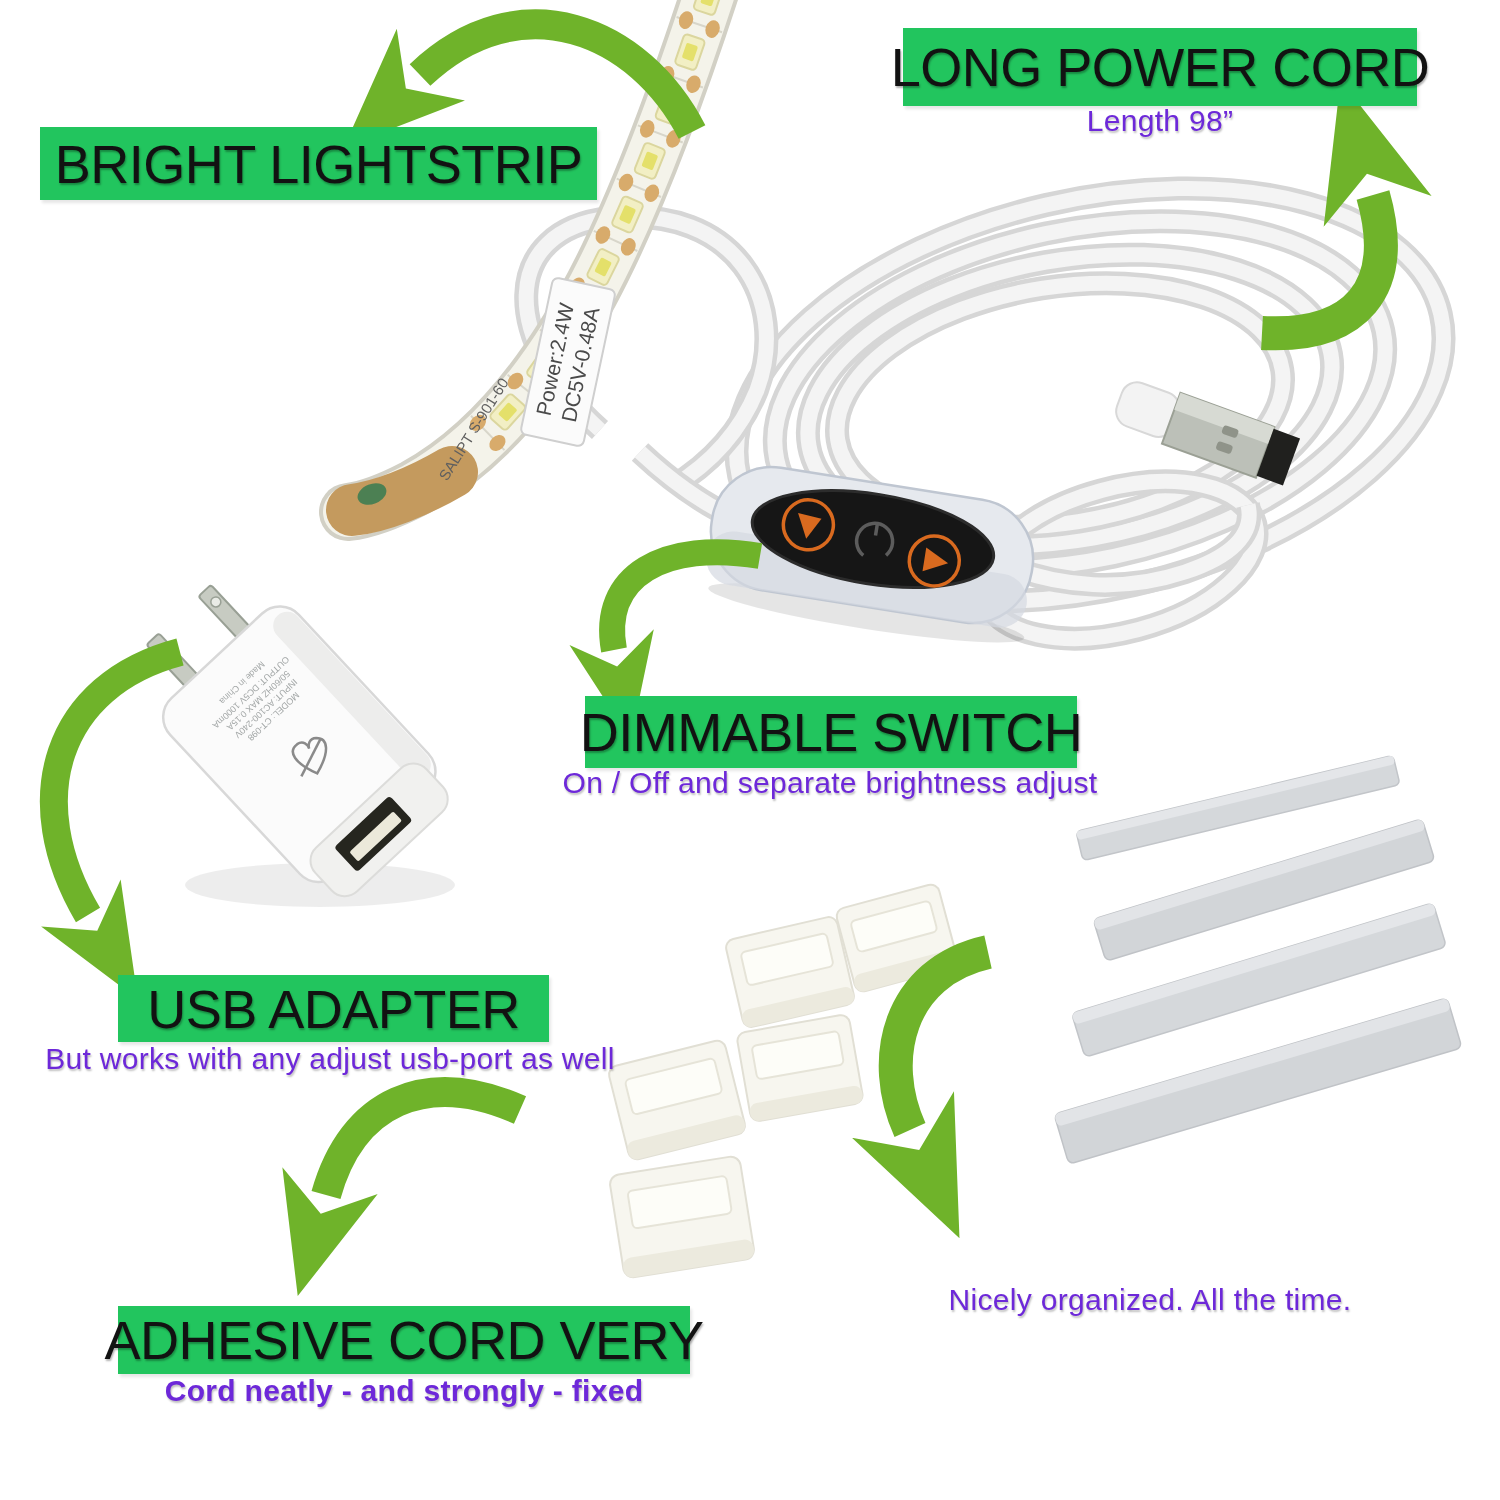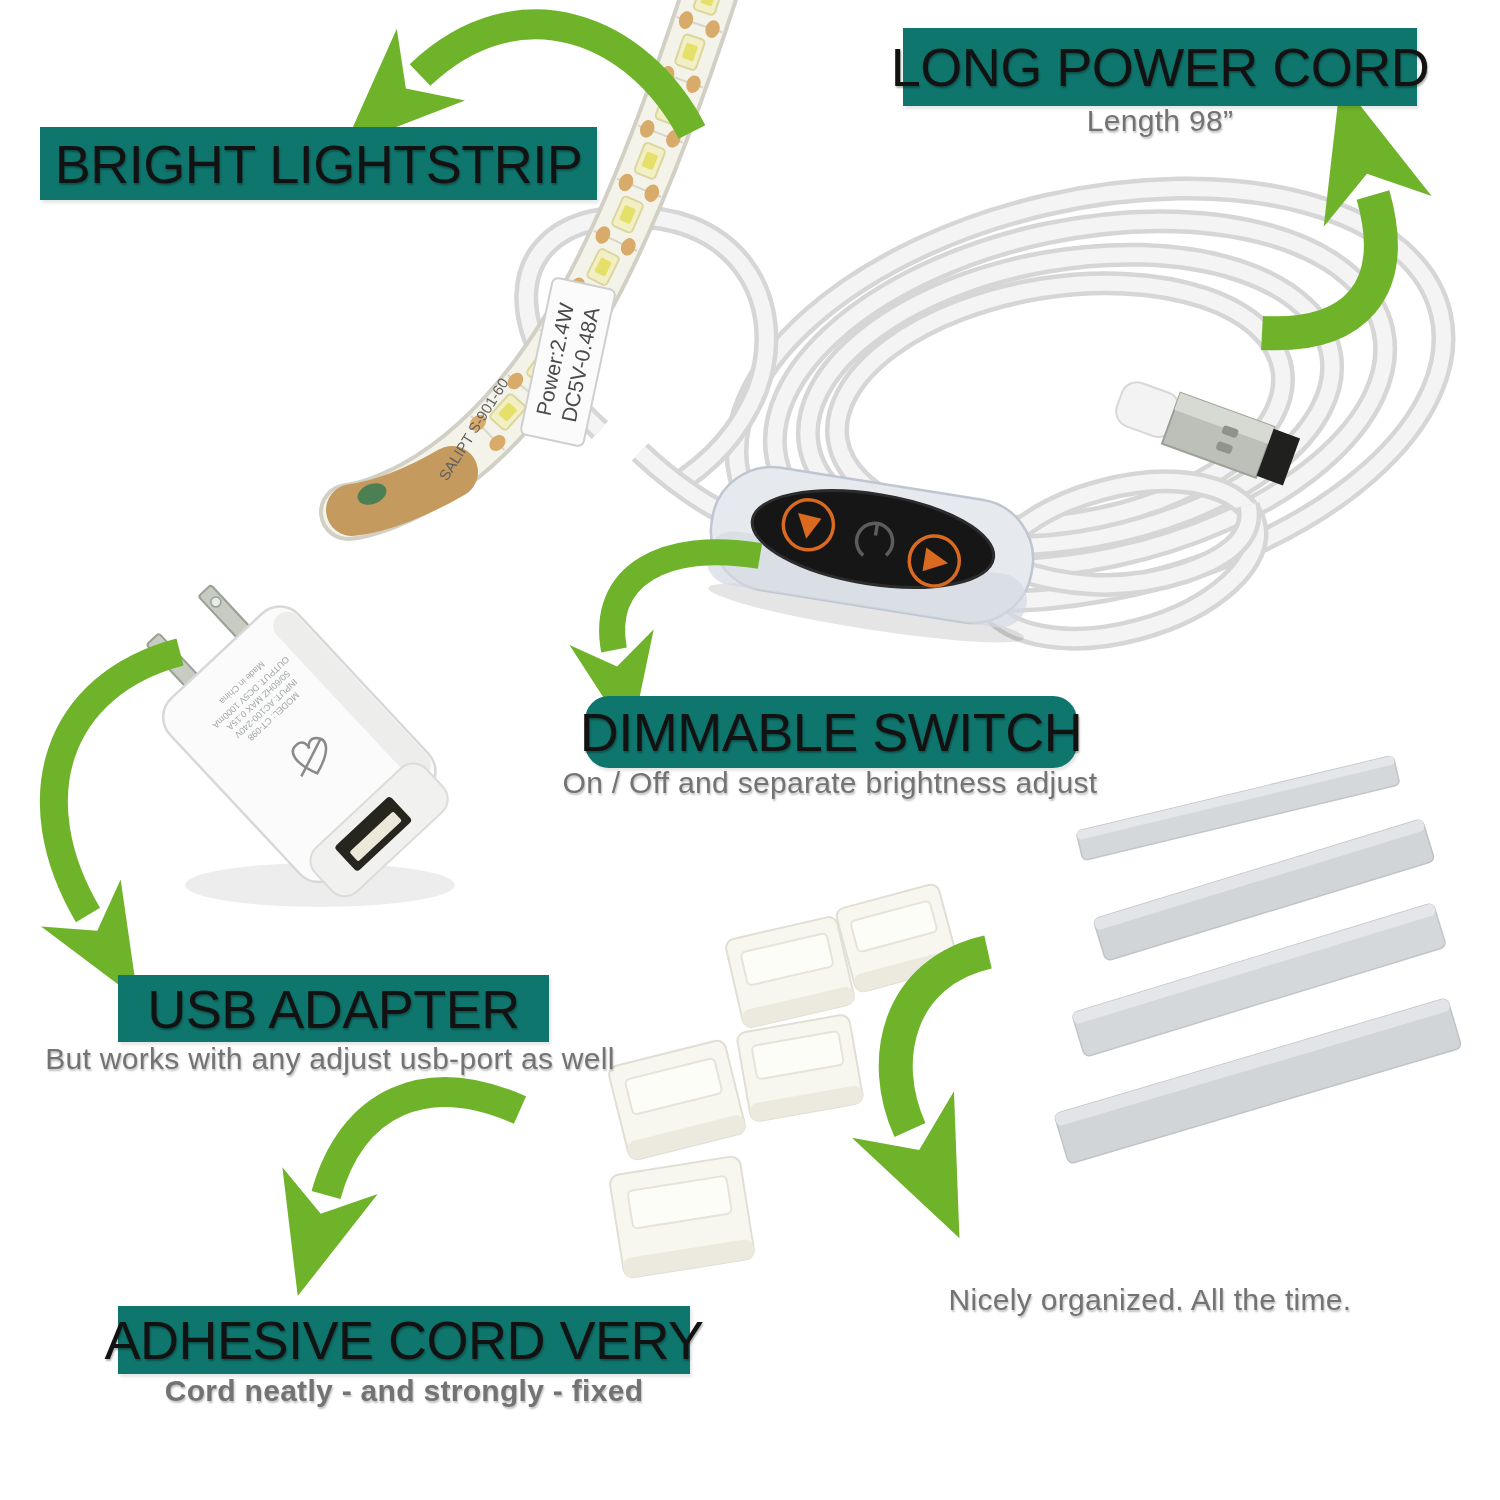--- a/index.html
+++ b/index.html
@@ -1,22 +1,22 @@
 <!DOCTYPE html>
 <html><head>
 <meta charset="utf-8">
 <style>
   html,body{margin:0;padding:0;background:#ffffff;}
   #canvas{position:relative;width:1500px;height:1500px;background:#ffffff;overflow:hidden;
           font-family:"Liberation Sans", sans-serif;color:#111;}
   #photo-layer{position:absolute;left:0;top:0;width:1500px;height:1500px;}
-  .t-box{position:absolute;background:#0f766e;color:#121212;display:flex;align-items:center;
+  .t-box{position:absolute;background:#22c55e;color:#121212;display:flex;align-items:center;
          justify-content:center;white-space:nowrap;font-size:54px;letter-spacing:-0.5px;
          text-shadow:1px 2px 2px rgba(0,0,0,0.30);box-shadow:2px 3px 3px rgba(0,0,0,0.10);}
-  .sub{position:absolute;color:#737373;font-size:30px;text-align:center;white-space:nowrap;
+  .sub{position:absolute;color:#6d28d9;font-size:30px;text-align:center;white-space:nowrap;
        text-shadow:1px 2px 2px rgba(0,0,0,0.25);letter-spacing:0.3px;}
 </style>
 </head>
 <body>
 
 <div id="canvas">
 
   <svg id="photo-layer" width="1500" height="1500" viewBox="0 0 1500 1500">
     <defs>
       <marker id="ah" viewBox="0 0 4 4" markerWidth="4" markerHeight="4" refX="0.5" refY="2" orient="auto">
@@ -258,21 +258,21 @@
 
   <div class="t-box" style="left:40px;top:127px;width:557px;height:73px;">
     <span>BRIGHT LIGHTSTRIP</span>
   </div>
 
   <div class="t-box" style="left:903px;top:28px;width:514px;height:78px;">
     <span>LONG POWER CORD</span>
   </div>
   <div class="sub" style="left:903px;top:104px;width:514px;">Length 98”</div>
 
-  <div class="t-box" style="left:585px;top:696px;width:492px;height:72px;border-radius:24px;">
+  <div class="t-box" style="left:585px;top:696px;width:492px;height:72px;">
     <span>DIMMABLE SWITCH</span>
   </div>
   <div class="sub" style="left:520px;top:766px;width:620px;">On / Off and separate brightness adjust</div>
 
   <div class="t-box" style="left:118px;top:975px;width:431px;height:67px;">
     <span>USB ADAPTER</span>
   </div>
   <div class="sub" style="left:0px;top:1042px;width:660px;">But works with any adjust usb-port as well</div>
 
   <div class="t-box" style="left:118px;top:1306px;width:572px;height:68px;">

